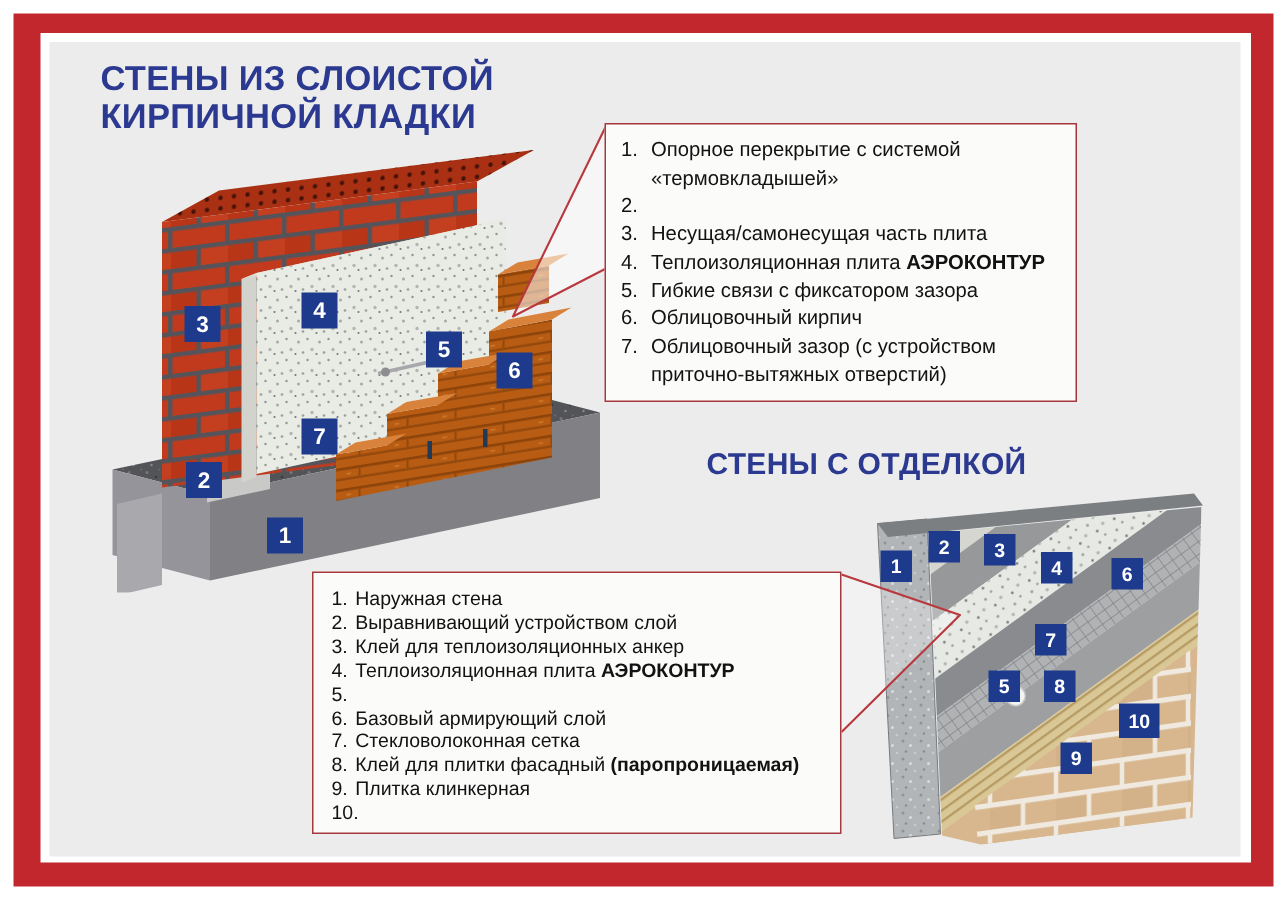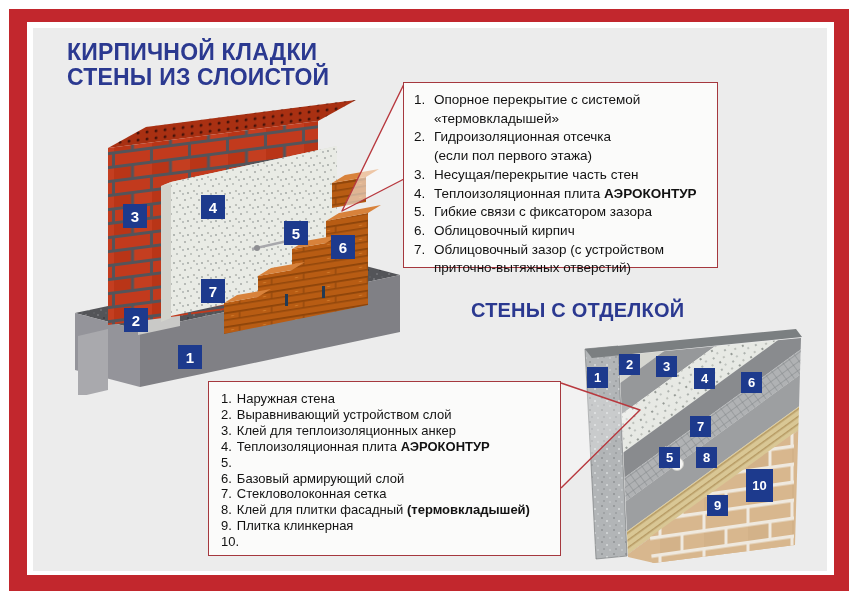--- a/index.html
+++ b/index.html
@@ -25,21 +25,21 @@
            font-size:13px;line-height:15.9px;}
   .li-row{display:flex;align-items:flex-start;}
   .legend1 .li-num{flex:none;width:20px;}
   .legend2 .li-num{flex:none;margin-right:5px;}
   .li-text{white-space:pre-line;}
   .li-bold{font-weight:bold;margin-top:44px;}
   .badge{position:absolute;background:var(--badge_blue);color:#ffffff;font-weight:bold;
          display:flex;align-items:center;justify-content:center;z-index:6;}
   .badge.big{width:24px;height:24px;font-size:15px;}
   .badge.small{width:21px;height:21px;font-size:13px;}
-  .badge.wide{width:27px;height:33px;font-size:13px;}
+  .badge.wide{width:27px;height:23px;font-size:13px;}
   svg.diagram{position:absolute;z-index:1;}
   svg.wedge{position:absolute;z-index:4;overflow:visible;}
 </style>
 </head>
 <body>
 
 <div class="poster">
   <div class="frame"></div>
   <div class="content"></div>
 
@@ -163,42 +163,40 @@
   </svg>
 
   <svg class="wedge" style="left:335px;top:76px;" width="75" height="140" viewBox="335 76 75 140">
     <path d="M404,84 L342,211 L404,179" fill="rgba(255,255,255,0.55)" stroke="#b8383e" stroke-width="1.4" stroke-linejoin="round"></path>
   </svg>
   <svg class="wedge" style="left:556px;top:376px;" width="92" height="118" viewBox="556 376 92 118">
     <path d="M561,383 L640,410 L561,488" fill="rgba(255,255,255,0.30)" stroke="#b8383e" stroke-width="1.4" stroke-linejoin="round"></path>
   </svg>
 
   <div class="title1">
+    <div>СТЕНЫ ИЗ СЛОИСТОЙ</div>
     <div>КИРПИЧНОЙ КЛАДКИ</div>
-    <div>СТЕНЫ ИЗ СЛОИСТОЙ</div>
   </div>
   <div class="title2">СТЕНЫ С ОТДЕЛКОЙ</div>
 
   <div class="legend legend1">
 
       <div class="li-row">
         <span class="li-num">1.</span>
         <span class="li-text"><span>Опорное перекрытие с системой
 «термовкладышей»</span><span class="li-bold"></span></span>
       </div>
 
       <div class="li-row">
         <span class="li-num">2.</span>
-        <span class="li-text"><span>Гидроизоляционная отсечка
-(если пол первого этажа)</span><span class="li-bold"></span></span>
       </div>
 
       <div class="li-row">
         <span class="li-num">3.</span>
-        <span class="li-text"><span>Несущая/перекрытие часть стен</span><span class="li-bold"></span></span>
+        <span class="li-text"><span>Несущая/самонесущая часть плита</span><span class="li-bold"></span></span>
       </div>
 
       <div class="li-row">
         <span class="li-num">4.</span>
         <span class="li-text"><span>Теплоизоляционная плита </span><span class="li-bold">АЭРОКОНТУР</span></span>
       </div>
 
       <div class="li-row">
         <span class="li-num">5.</span>
         <span class="li-text"><span>Гибкие связи с фиксатором зазора</span><span class="li-bold"></span></span>
@@ -246,21 +244,21 @@
         <span class="li-text"><span>Базовый армирующий слой</span><span class="li-bold"></span></span>
       </div>
 
       <div class="li-row">
         <span class="li-num">7.</span>
         <span class="li-text"><span>Стекловолоконная сетка</span><span class="li-bold"></span></span>
       </div>
 
       <div class="li-row">
         <span class="li-num">8.</span>
-        <span class="li-text"><span>Клей для плитки фасадный </span><span class="li-bold">(термовкладышей)</span></span>
+        <span class="li-text"><span>Клей для плитки фасадный </span><span class="li-bold">(паропроницаемая)</span></span>
       </div>
 
       <div class="li-row">
         <span class="li-num">9.</span>
         <span class="li-text"><span>Плитка клинкерная</span><span class="li-bold"></span></span>
       </div>
 
       <div class="li-row">
         <span class="li-num">10.</span>
       </div>

